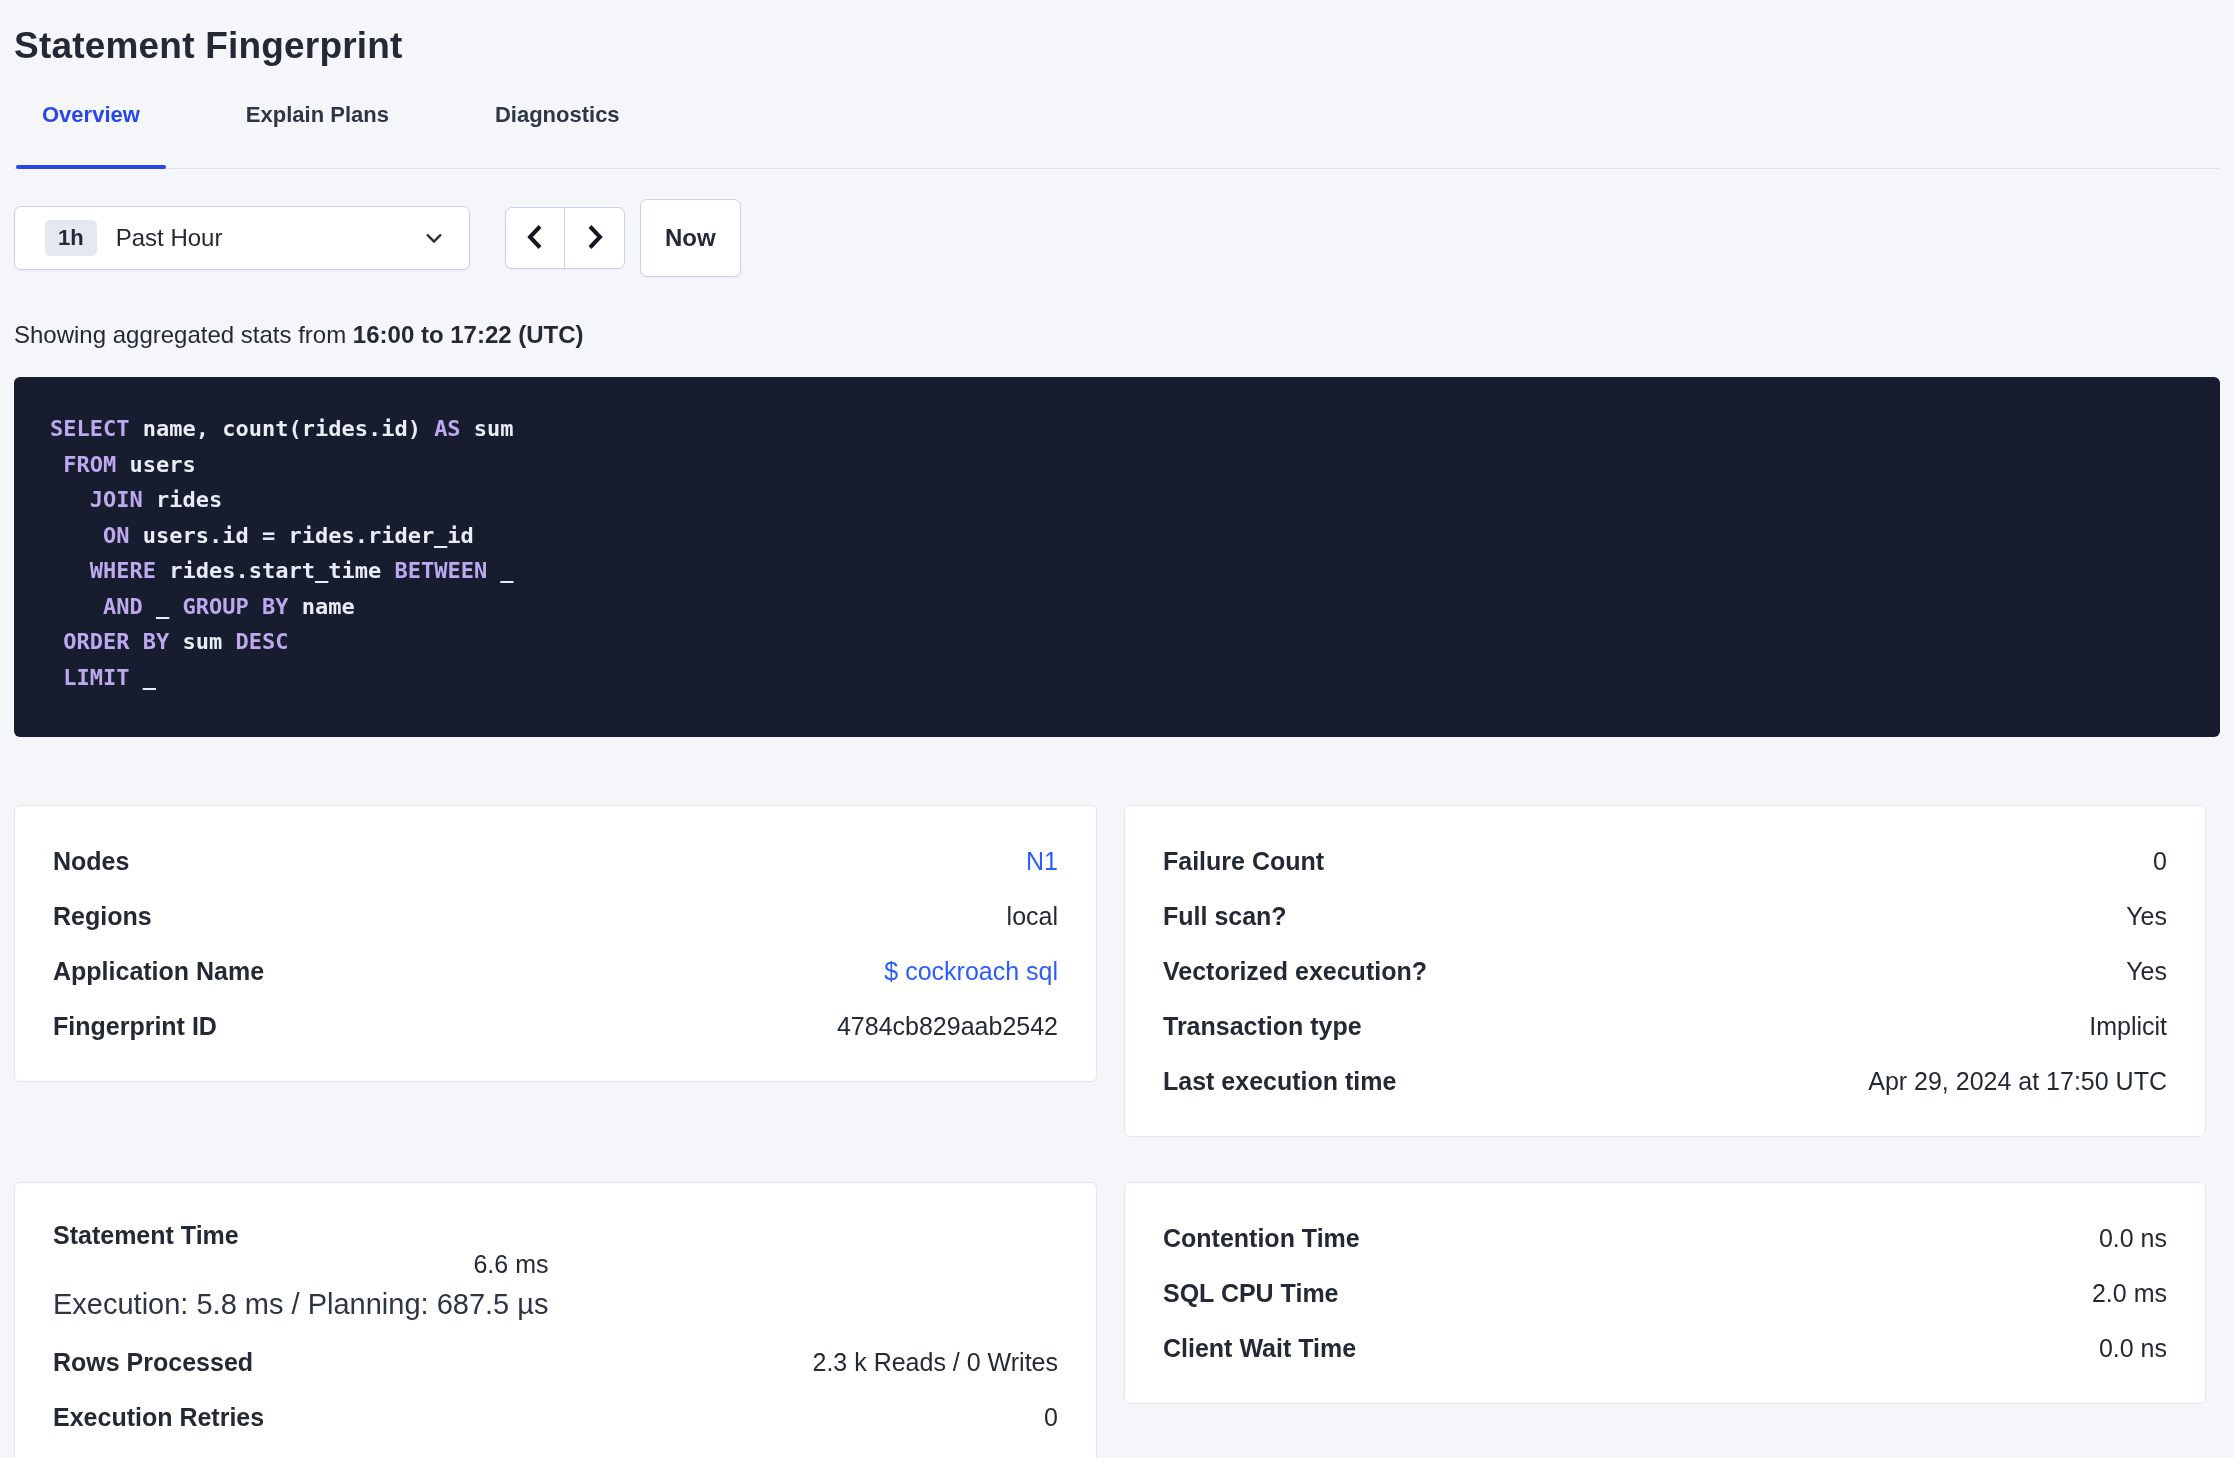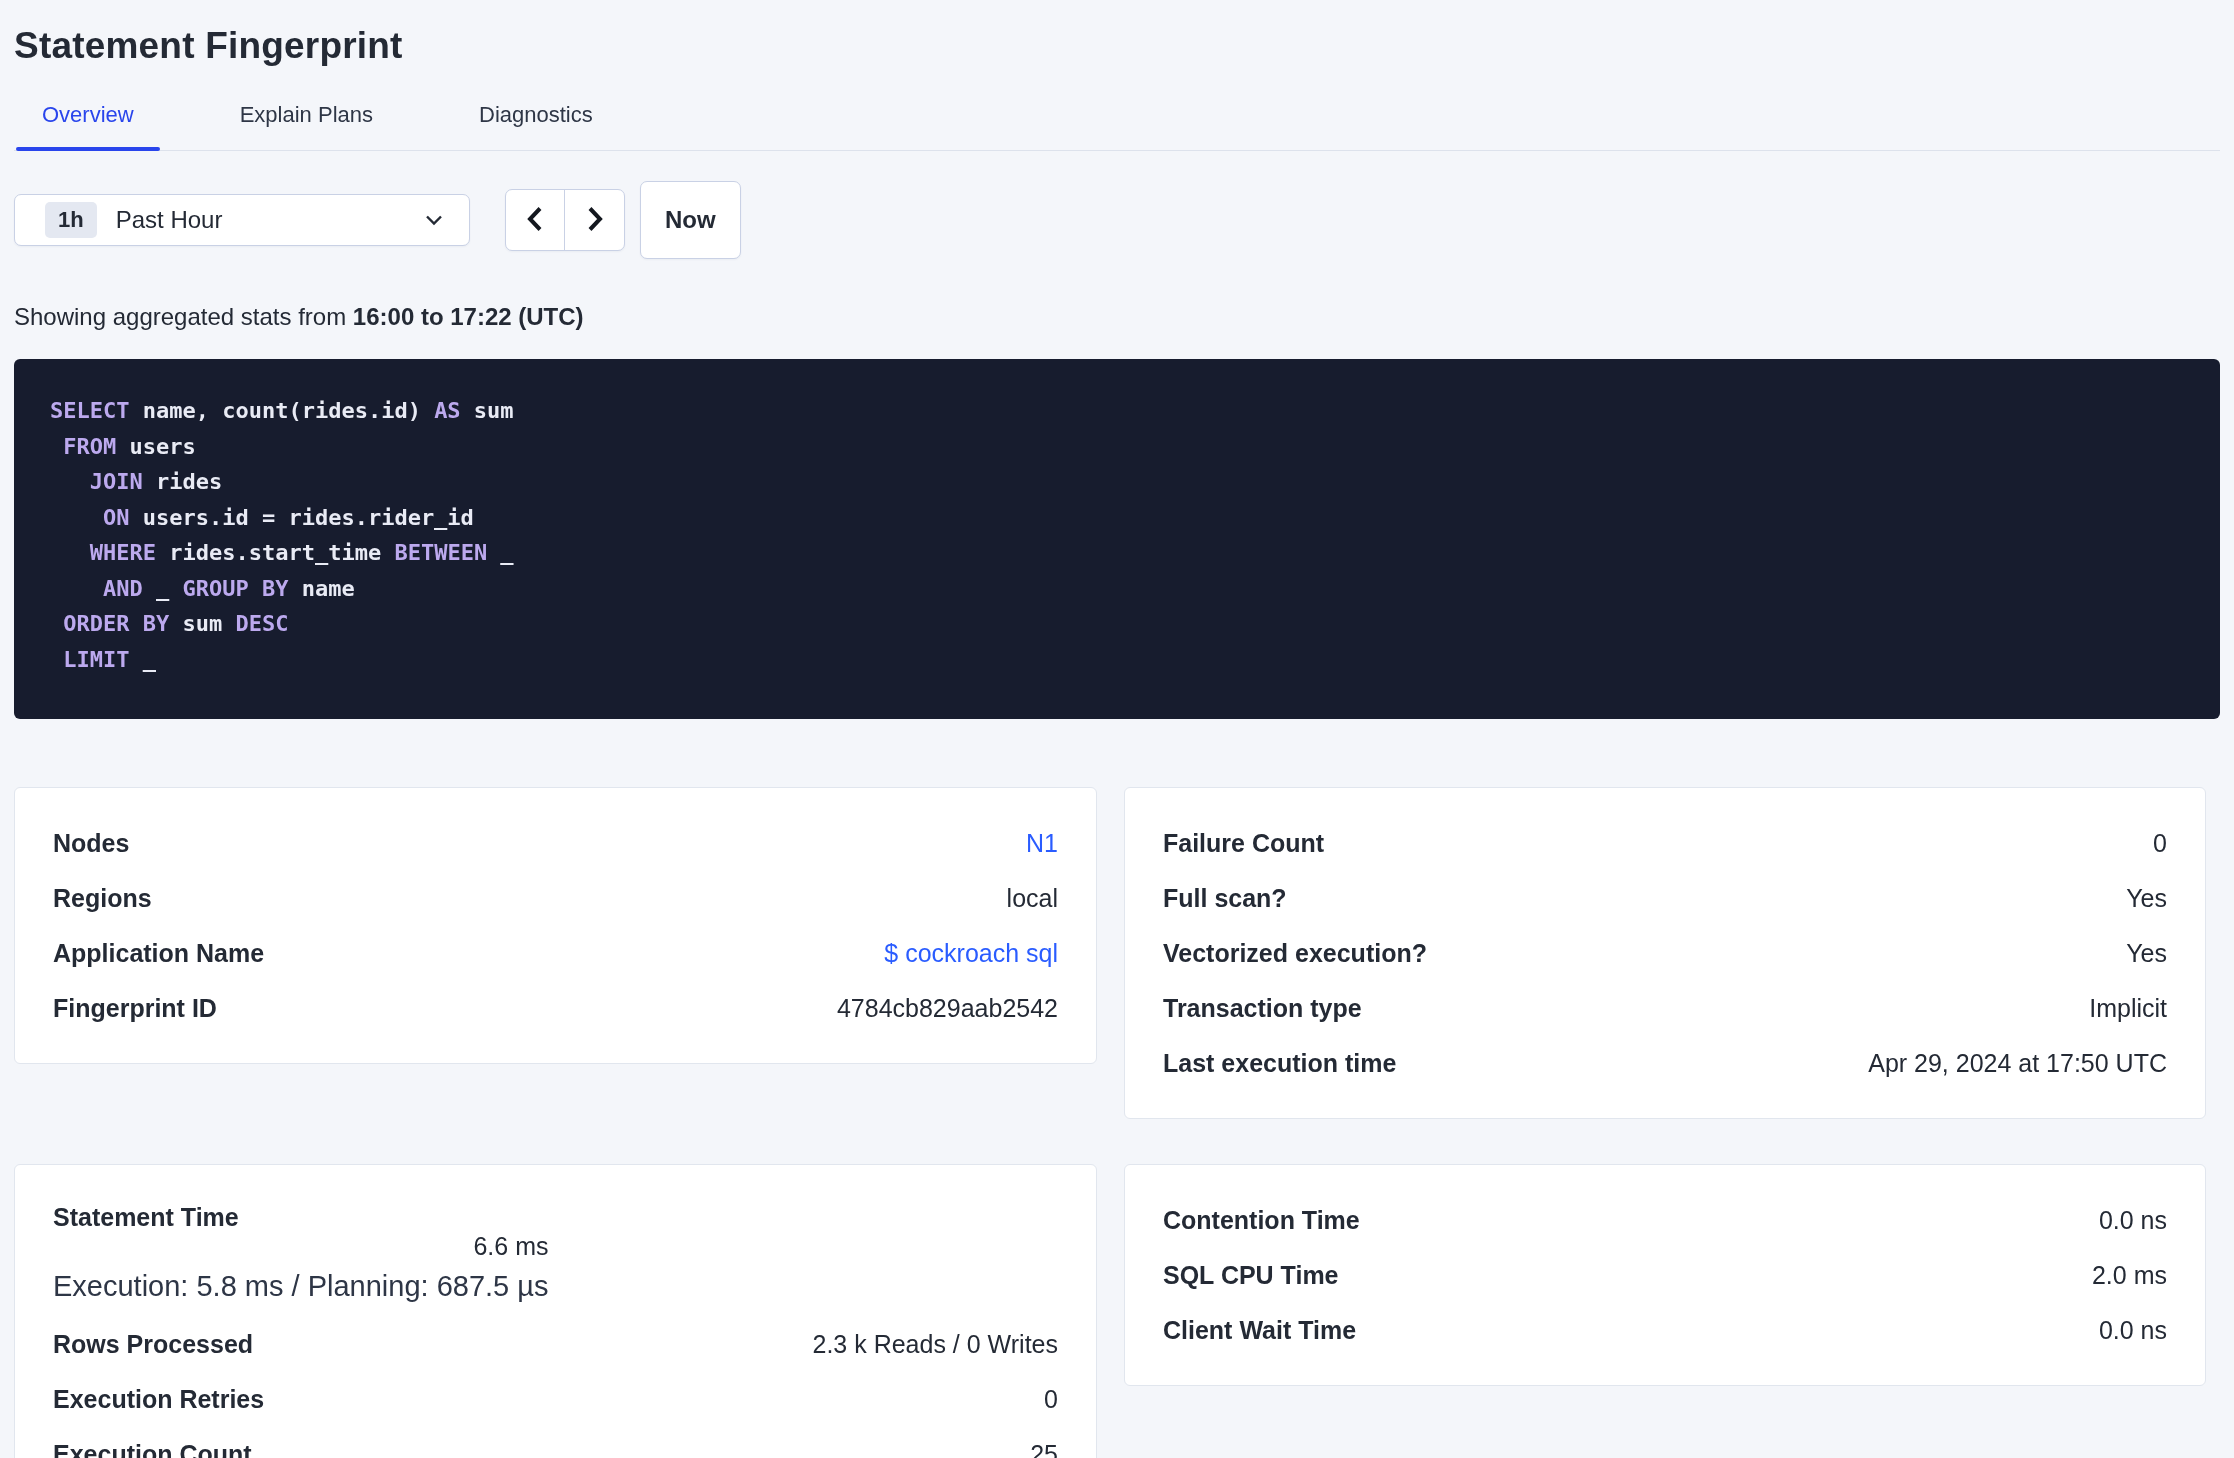--- a/index.html
+++ b/index.html
@@ -19,34 +19,34 @@
     color: #242A35; letter-spacing: 0.2px;
   }
 
   
   .tabs {
     display: flex; margin-top: 18px; padding-left: 2px;
     border-bottom: 1px solid #DDE2EC;
   }
   .tab {
     position: relative;
-    font-size: 22px; font-weight: 400; color: #2E3646;
-    padding: 16px 26px 22px 26px; margin-right: 54px;
+    font-size: 22px; font-weight: 700; color: #2E3646;
+    padding: 16px 26px 40px 26px; margin-right: 54px;
     cursor: pointer; white-space: nowrap;
   }
   .tab.active { color: #2945EC; }
   .tab.active::after {
     content: ""; position: absolute; left: 0; right: 0; bottom: -1px;
     height: 4px; background: #2945EC; border-radius: 2px;
   }
 
   
   .time-row { display: flex; align-items: center; margin-top: 30px; }
   .time-dropdown {
-    width: 456px; height: 52px; background: #fff;
+    width: 456px; height: 64px; background: #fff;
     border: 1px solid #C9D1E5; border-radius: 7px;
     display: flex; align-items: center; padding: 0 26px 0 30px;
     cursor: pointer; box-shadow: 0 1px 2px rgba(44,58,94,0.05);
   }
   .range-badge {
     background: #E4E8F1; border-radius: 5px;
     font-size: 22px; font-weight: 700; color: #242A35;
     padding: 7px 13px; margin-right: 19px; line-height: 1;
   }
   .range-label { font-size: 24px; color: #242A35; }

